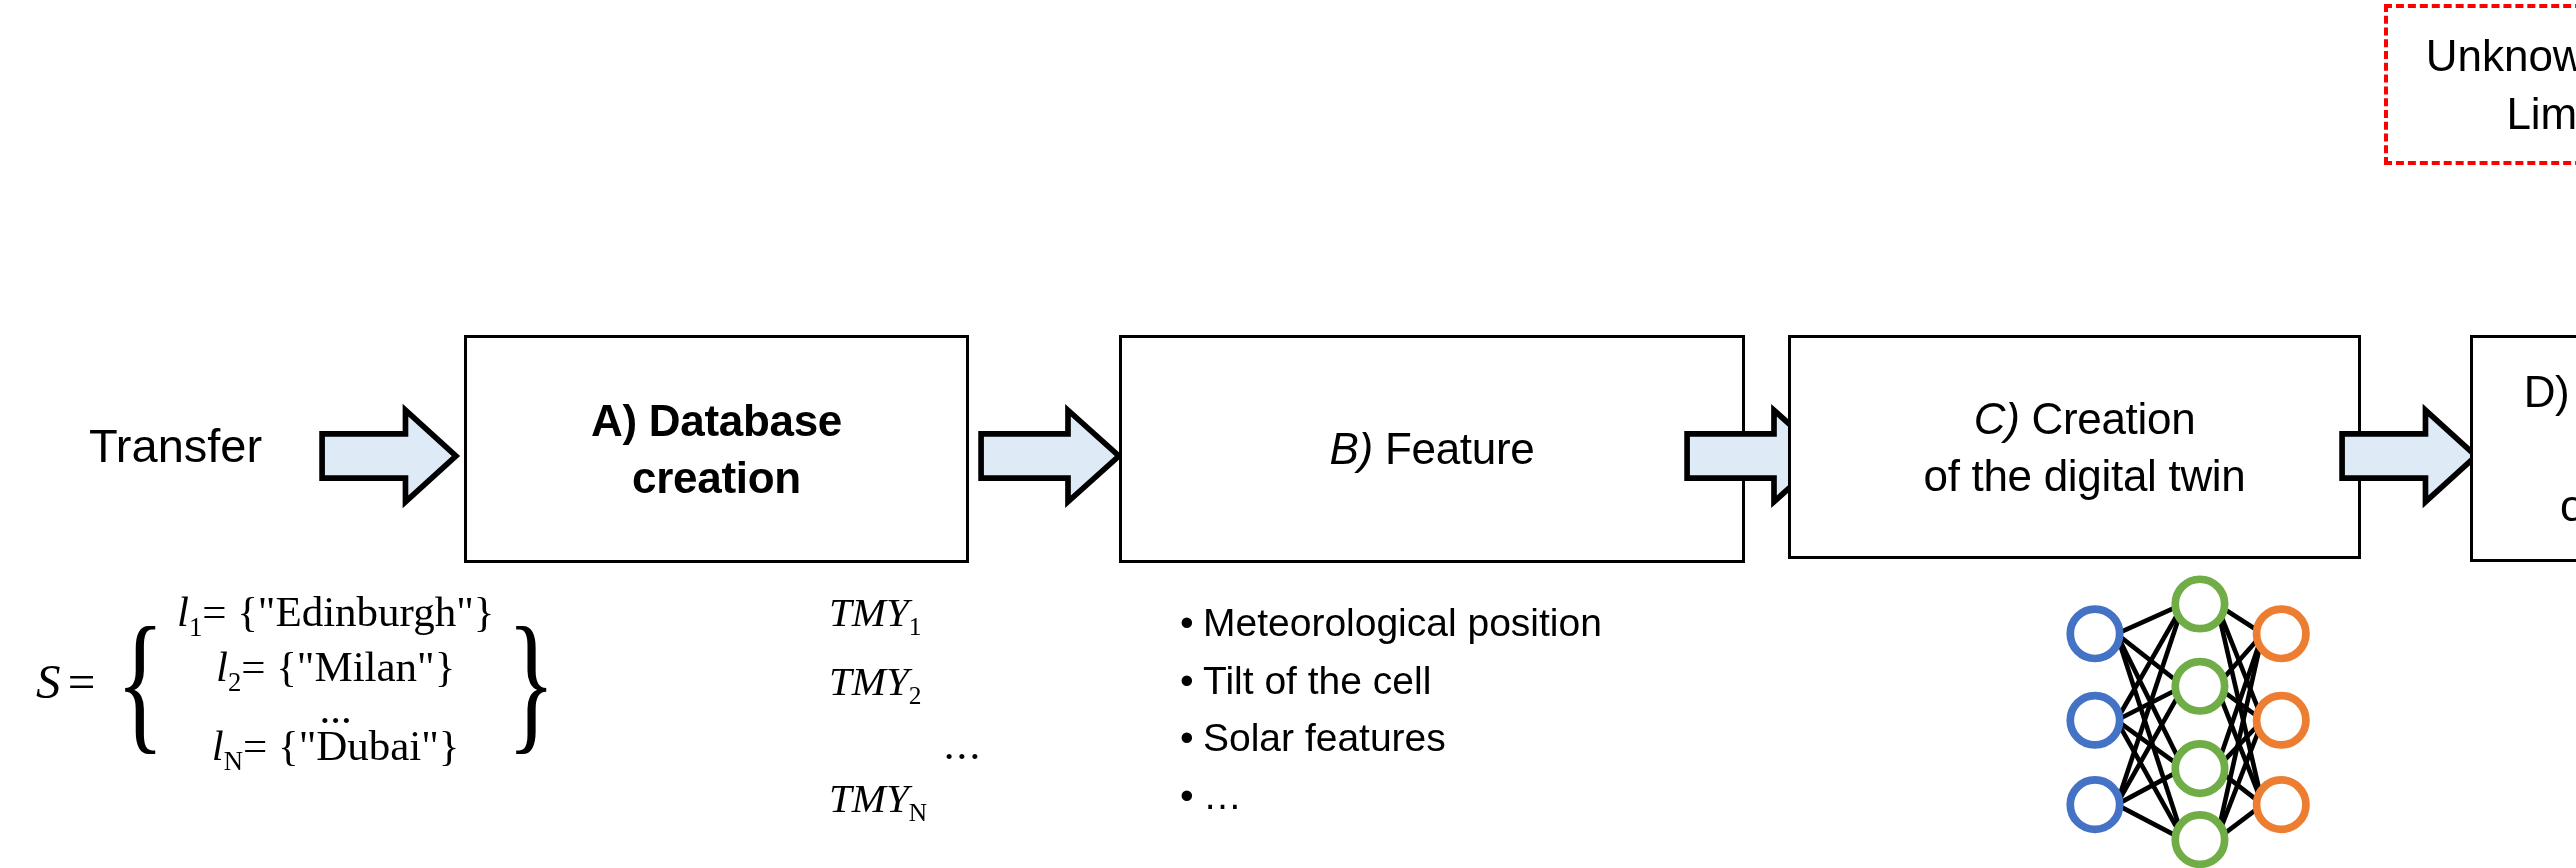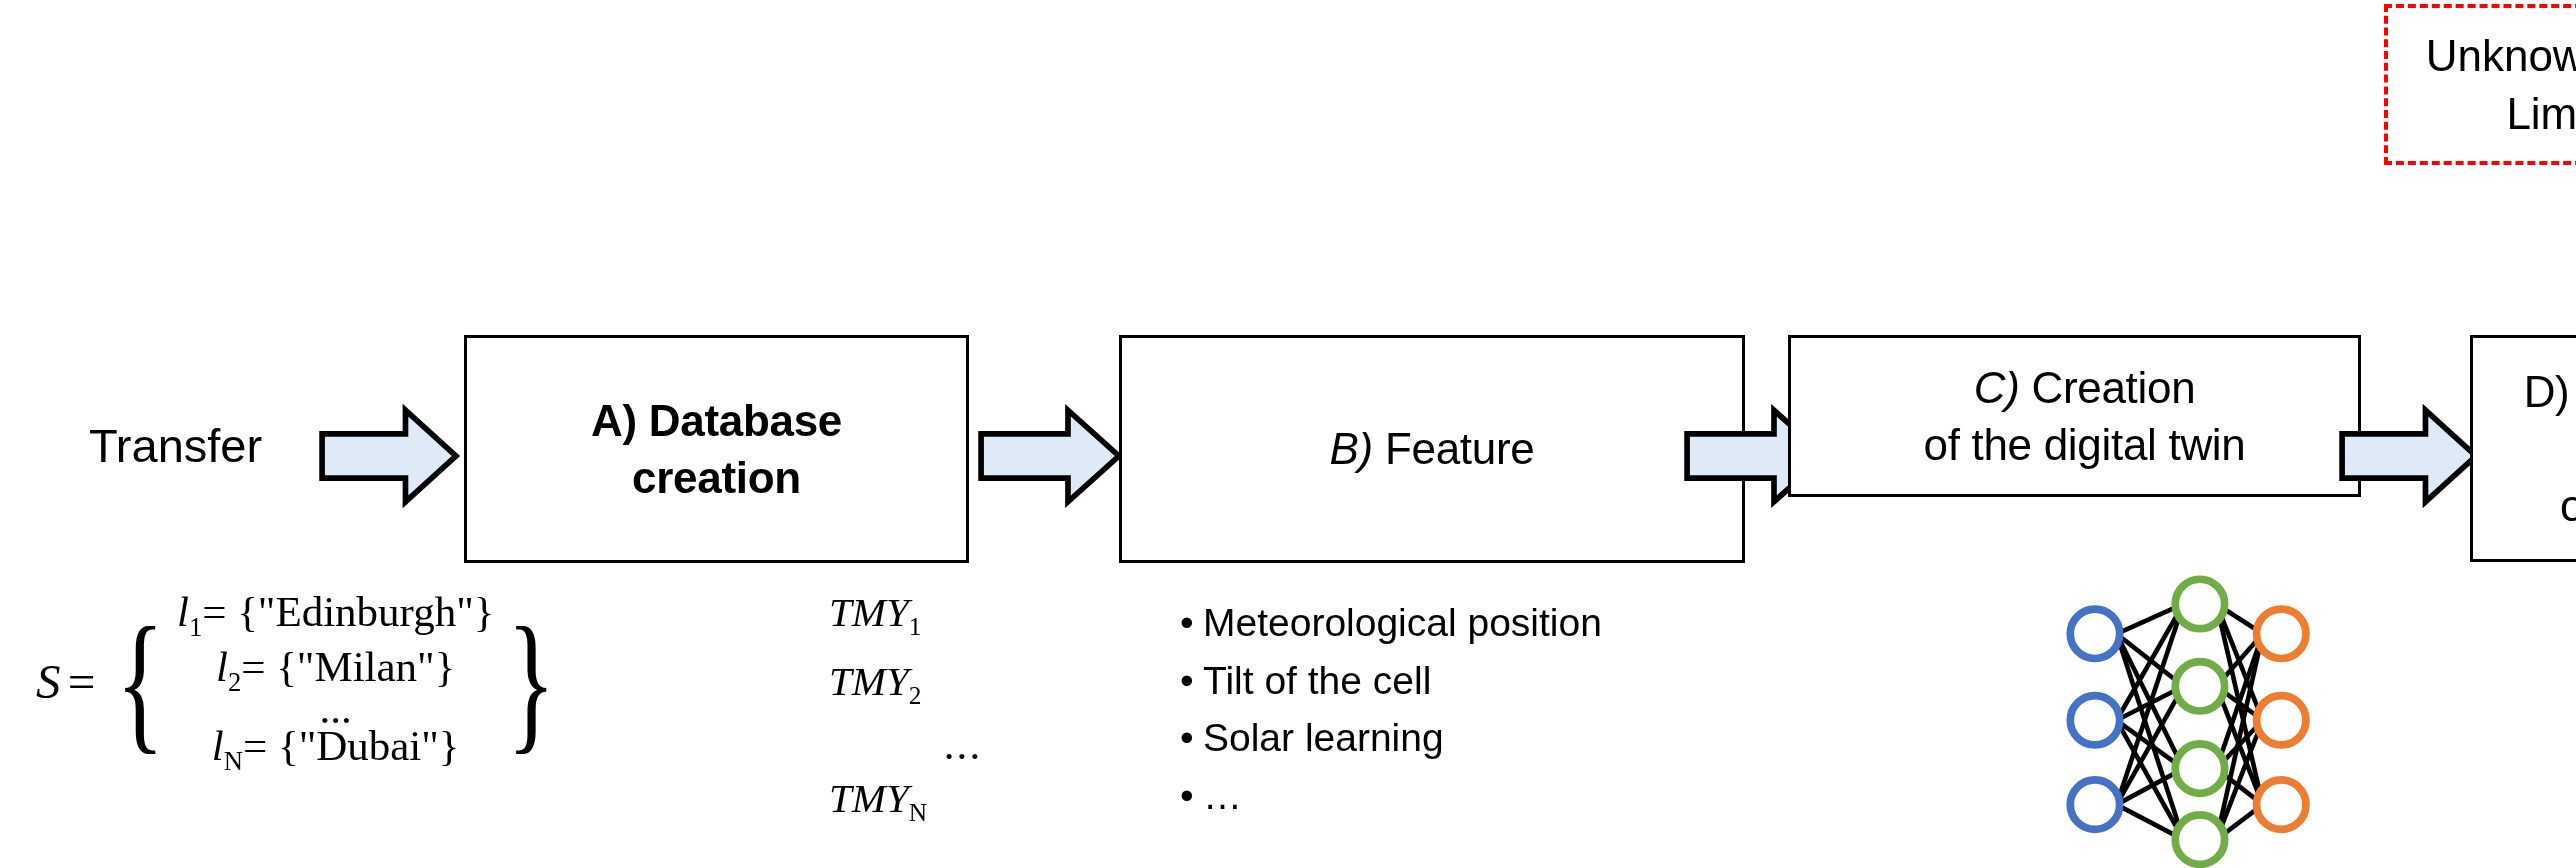--- a/index.html
+++ b/index.html
@@ -160,36 +160,36 @@
       <li>
         <span class="bdot">•</span>
         <span class="btxt">Meteorological position</span>
       </li>
       <li>
         <span class="bdot">•</span>
         <span class="btxt">Tilt of the cell</span>
       </li>
       <li>
         <span class="bdot">•</span>
-        <span class="btxt">Solar learning</span>
+        <span class="btxt">Solar features</span>
       </li>
       <li>
         <span class="bdot">•</span>
         <span class="btxt">…</span>
       </li>
     </ul>
   </div>
 
   <div class="abs" style="left:1684px;top:407px;width:144px;height:98px;">
     <svg width="144" height="98" viewBox="0 0 280 190">
       <polygon points="6,52 175,52 175,6 274,95 175,184 175,138 6,138" fill="#DEEAF6" stroke="#000000" stroke-width="11" stroke-linejoin="miter"></polygon>
     </svg>
   </div>
 
-  <div class="abs pbox" style="left:1788px;top:335px;width:573px;height:162px;padding-left:20px;">
+  <div class="abs pbox" style="left:1788px;top:335px;width:573px;height:224px;padding-left:20px;">
     <div class="ptext">
       <span class="it">C)</span><span> Creation</span><br>
       <span>of the digital twin</span>
     </div>
   </div>
 
   <div class="abs" style="left:2061px;top:572px;width:247px;height:296px;">
     <svg width="247" height="296" viewBox="0 0 480 575">
       <g stroke="#000000" stroke-width="9" fill="none">
 

